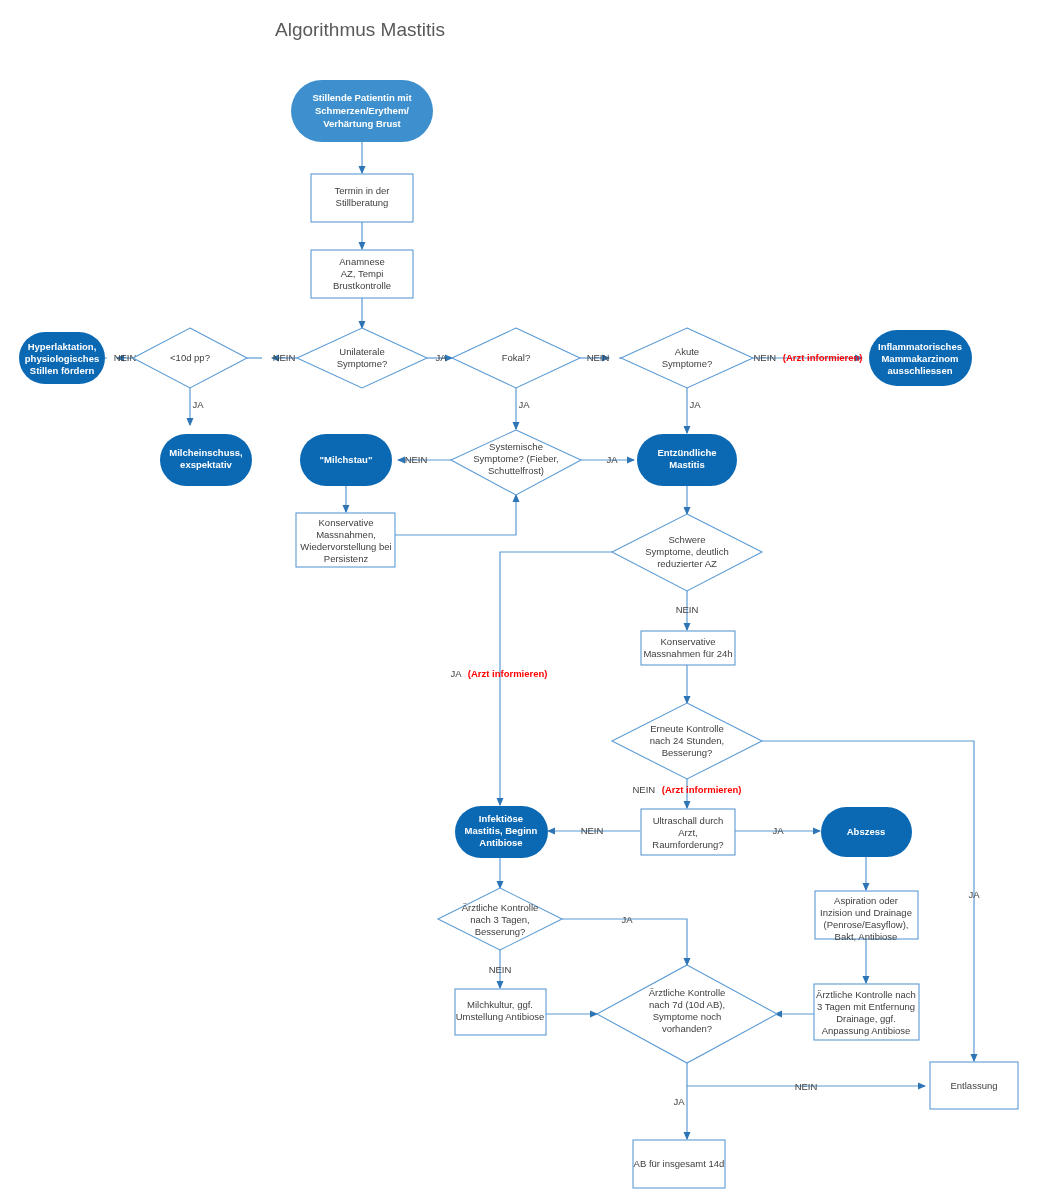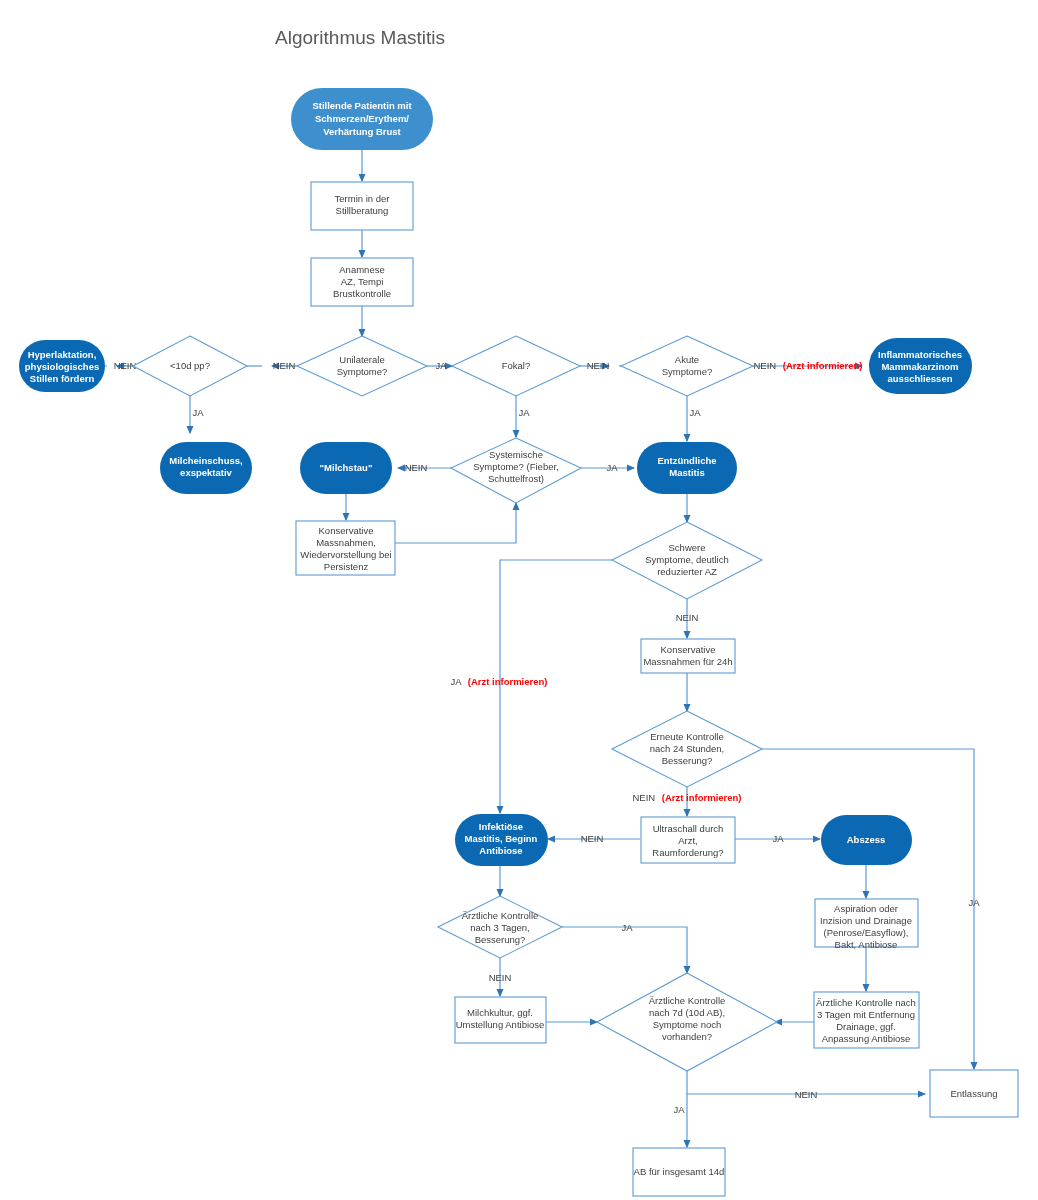--- a/index.html
+++ b/index.html
@@ -1,21 +1,21 @@
 <!DOCTYPE html>
 <html><head>
 <meta charset="utf-8">
 <style>
   html,body{margin:0;padding:0;background:#ffffff;}
   body{
     width:1038px;height:1200px;
     font-family:"Liberation Sans","DejaVu Sans",sans-serif;
     overflow:hidden;
   }
-  #stage{position:relative;width:1038px;height:864px;margin-top:8px;}
+  #stage{position:relative;width:1038px;height:864px;}
   svg#flow{position:absolute;left:0;top:0;width:1038px;height:1200px;}
 
   .title-text{
     font-size:19px;fill:#595959;font-family:"Liberation Sans",sans-serif;
   }
   .node-label{
     font-size:9.5px;font-family:"Liberation Sans",sans-serif;
     fill:#404040;text-anchor:middle;
   }
   .node-label.onblue{fill:#ffffff;font-weight:bold;}

